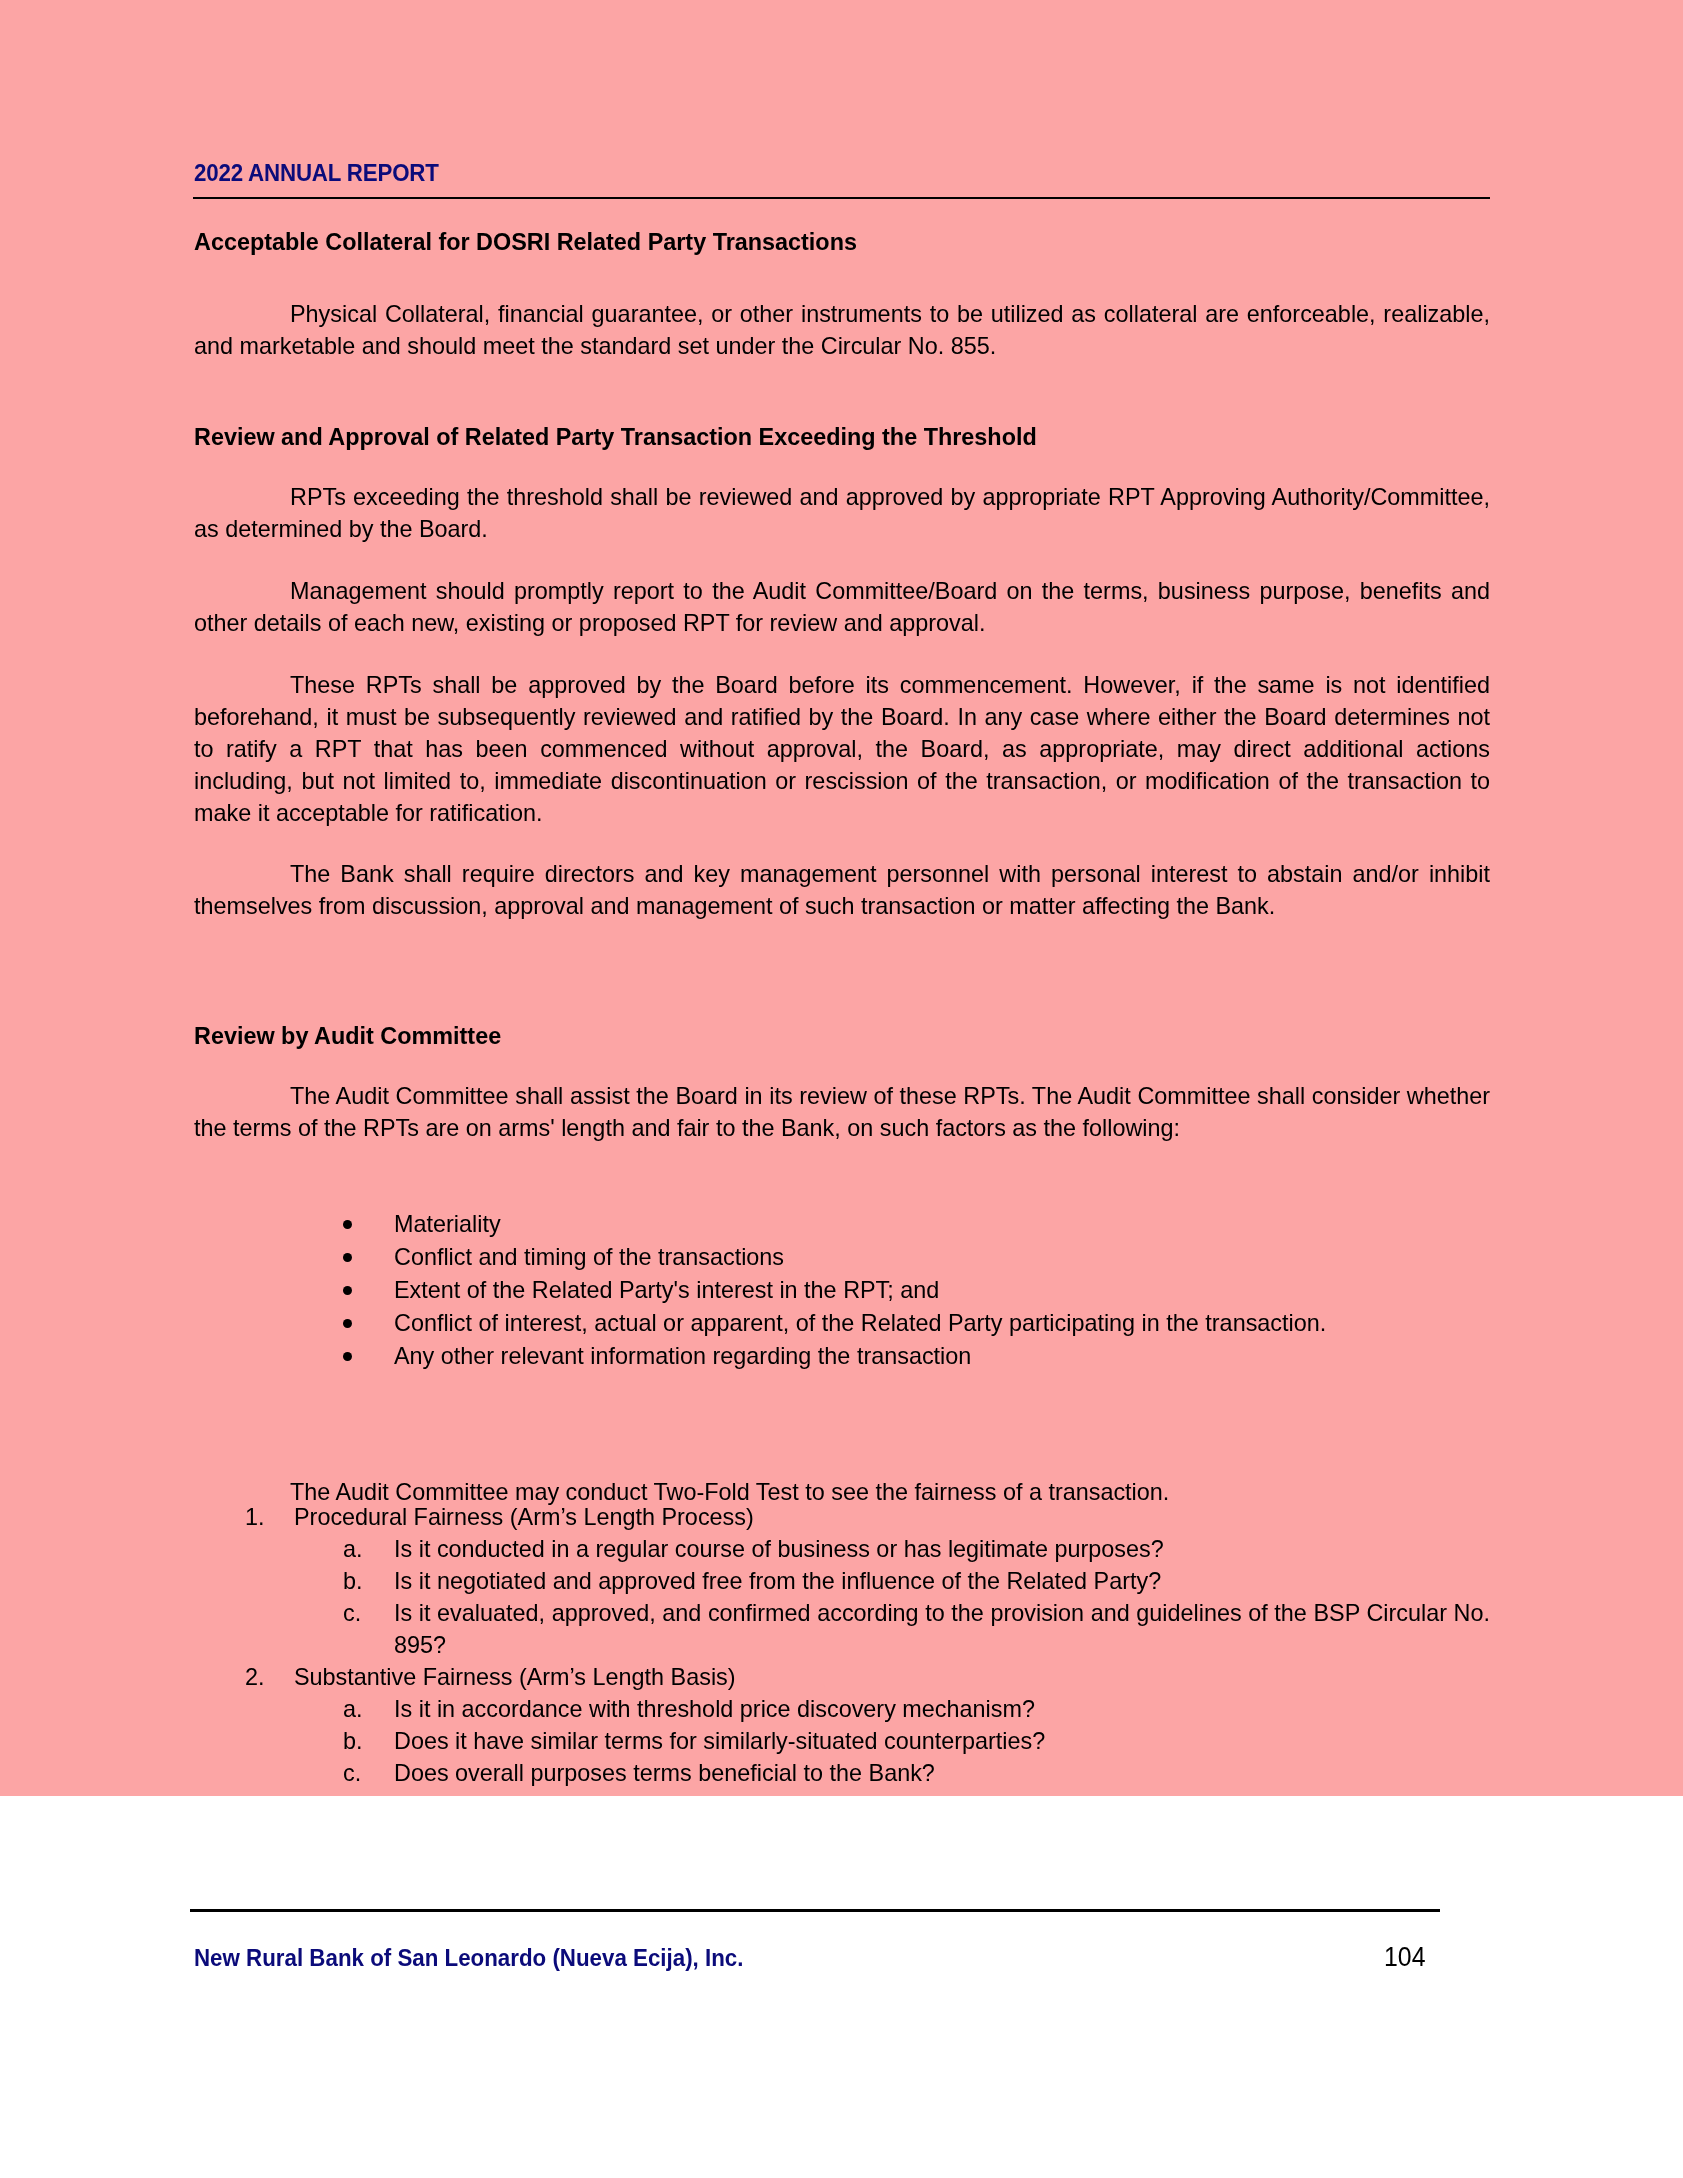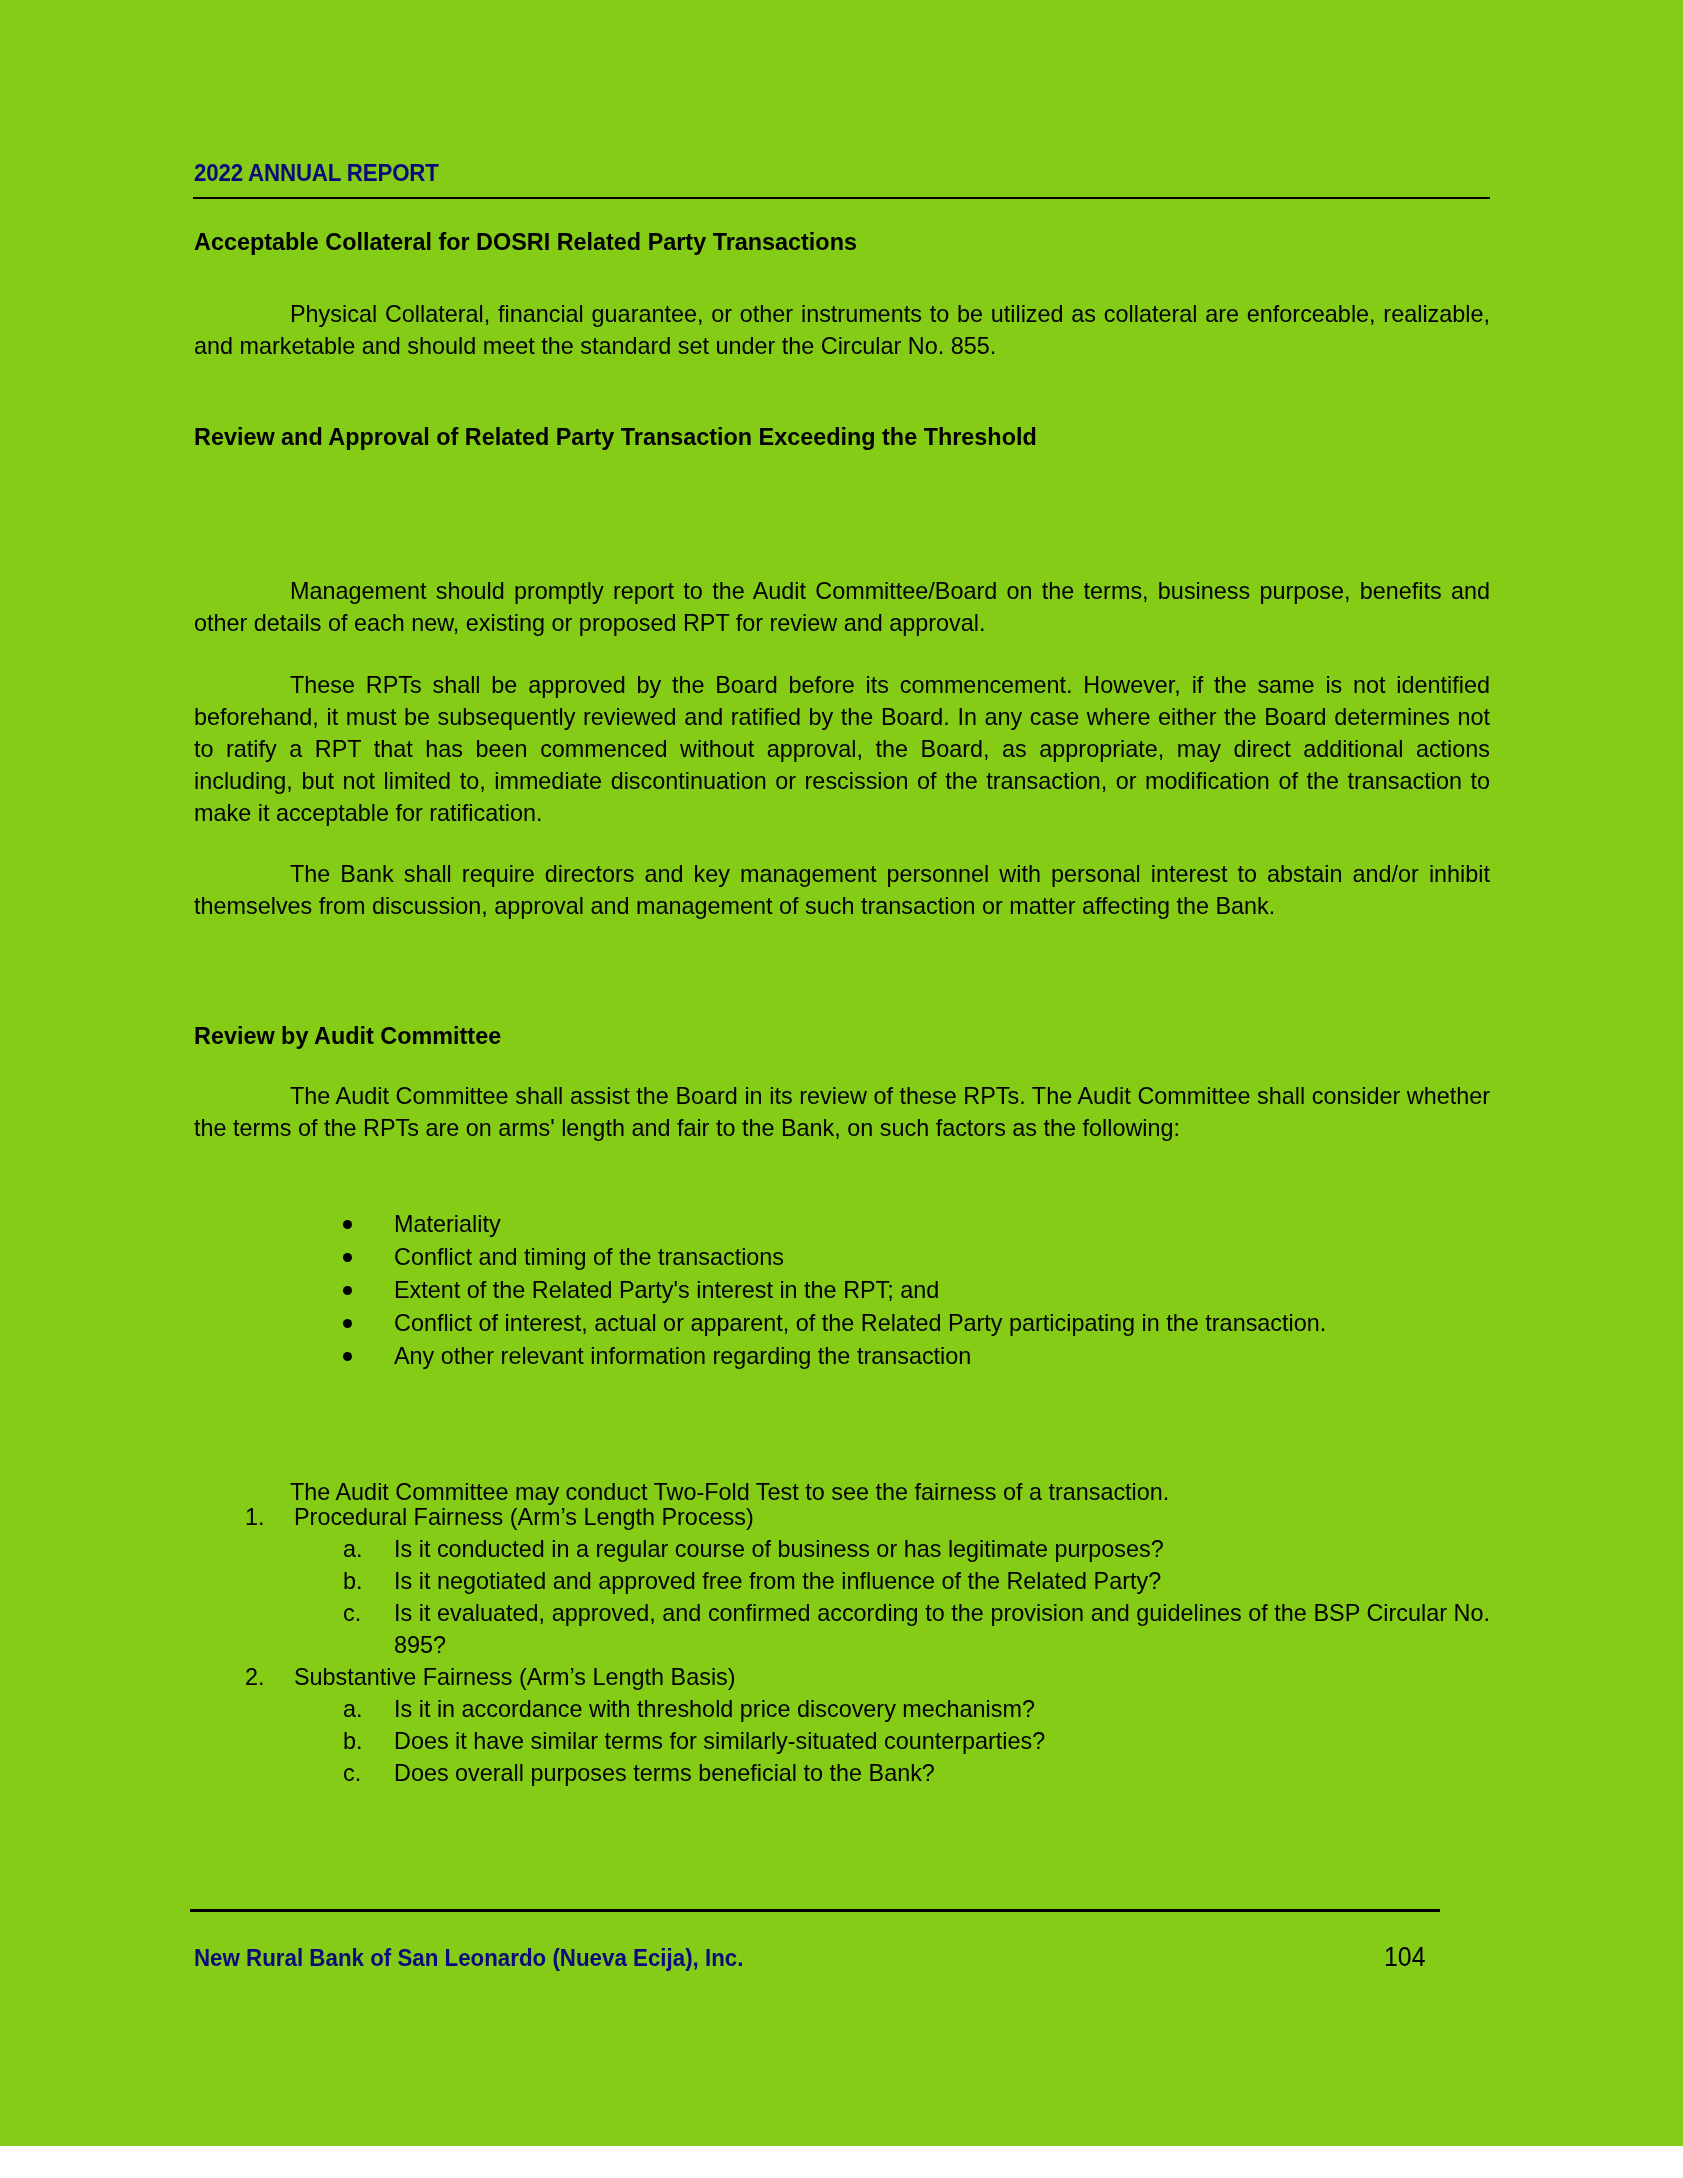--- a/index.html
+++ b/index.html
@@ -1,18 +1,18 @@
 <!DOCTYPE html>
 <html><head>
 <meta charset="utf-8">
 <style>
   html, body { margin: 0; padding: 0; background: #ffffff; }
   body { width: 1683px; height: 2178px; position: relative; overflow: hidden;
          font-family: "Liberation Sans", sans-serif; color: #000; }
-  .page { position: absolute; left: 0; top: 0; width: 1683px; height: 2146px; background: #84cc16; }
+  .page { position: absolute; left: 0; top: 0; width: 1683px; height: 1796px; background: #fca5a5; }
 
   .running-header { position: absolute; left: 194px; top: 159px; font-family: "Liberation Sans", sans-serif;
     font-weight: bold; font-size: 24px; color: #0b0b7a; letter-spacing: -0.2px; transform: scaleX(0.93); transform-origin: left top; }
   .header-rule { position: absolute; left: 193px; top: 197px; width: 1297px; height: 2px; background: #000; }
 
   .blk { position: absolute; left: 194px; width: 1296px; font-size: 23.4px; line-height: 32px; }
   .heading { font-weight: bold; font-size: 23.4px; line-height: 32px; }
   .para { text-align: justify; text-align-last: left; }
   .para .indent { display: inline-block; width: 96px; }
 
@@ -38,20 +38,21 @@
 
 <div class="page">
 
   <div class="running-header">2022 ANNUAL REPORT</div>
   <div class="header-rule"></div>
 
   <div class="blk heading" style="top:226px;">Acceptable Collateral for DOSRI Related Party Transactions</div>
   <div class="blk para" style="top:298px;"><span class="indent"></span><span>Physical Collateral, financial guarantee, or other instruments to be utilized as collateral are enforceable, realizable, and marketable and should meet the standard set under the Circular No. 855.</span></div>
 
   <div class="blk heading" style="top:421px;">Review and Approval of Related Party Transaction Exceeding the Threshold</div>
+  <div class="blk para" style="top:481px;"><span class="indent"></span><span>RPTs exceeding the threshold shall be reviewed and approved by appropriate RPT Approving Authority/Committee, as determined by the Board.</span></div>
   <div class="blk para" style="top:575px;"><span class="indent"></span><span>Management should promptly report to the Audit Committee/Board on the terms, business purpose, benefits and other details of each new, existing or proposed RPT for review and approval.</span></div>
   <div class="blk para" style="top:669px;"><span class="indent"></span><span>These RPTs shall be approved by the Board before its commencement. However, if the same is not identified beforehand, it must be subsequently reviewed and ratified by the Board. In any case where either the Board determines not to ratify a RPT that has been commenced without approval, the Board, as appropriate, may direct additional actions including, but not limited to, immediate discontinuation or rescission of the transaction, or modification of the transaction to make it acceptable for ratification.</span></div>
   <div class="blk para" style="top:858px;"><span class="indent"></span><span>The Bank shall require directors and key management personnel with personal interest to abstain and/or inhibit themselves from discussion, approval and management of such transaction or matter affecting the Bank.</span></div>
 
   <div class="blk heading" style="top:1020px;">Review by Audit Committee</div>
   <div class="blk para" style="top:1080px;"><span class="indent"></span><span>The Audit Committee shall assist the Board in its review of these RPTs. The Audit Committee shall consider whether the terms of the RPTs are on arms' length and fair to the Bank, on such factors as the following:</span></div>
 
   <ul class="bullets" style="top:1208px;">
     <li><span class="bullet"></span><span>Materiality</span></li>
     <li><span class="bullet"></span><span>Conflict and timing of the transactions</span></li>

